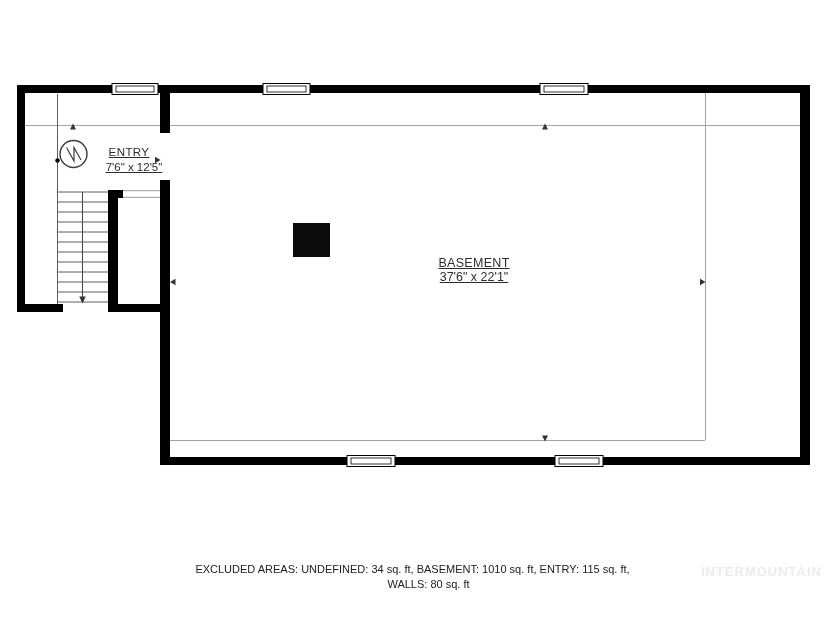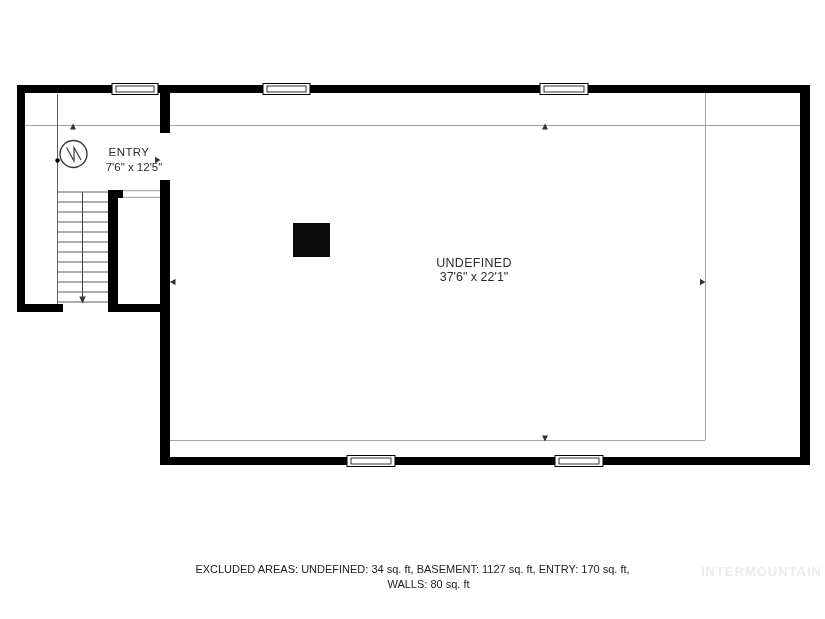--- a/index.html
+++ b/index.html
@@ -10,20 +10,21 @@
     font-family:"Liberation Sans", sans-serif;
     overflow:hidden;
   }
   #plan-svg{position:absolute;left:0;top:0;}
   .label{
     position:absolute;
     color:#2d2d2d;
     text-align:center;
     white-space:nowrap;
     transform:translateX(-50%);
+    text-decoration:underline;
   }
   .room-name{font-size:11.5px;letter-spacing:.4px;}
   .room-dims{font-size:11.5px;margin-top:1px;}
   .basement-name{font-size:12.5px;letter-spacing:.3px;}
   .basement-dims{font-size:12.5px;}
   .footer-line{
     position:absolute;left:0;width:100%;
     text-align:center;font-size:11px;color:#212121;
   }
   #watermark{
@@ -108,20 +109,20 @@
       <path d="M542 129.5 L548 129.5 L545 123.5 Z"></path>
       <path d="M700 278.8 L700 285.2 L705.5 282 Z"></path>
       <path d="M175.5 278.8 L175.5 285.2 L170 282 Z"></path>
       <path d="M542 435.5 L548 435.5 L545 441.5 Z"></path>
     </g>
   </svg>
 
   <div class="label room-name" style="left:129px;top:146px;">ENTRY</div>
   <div class="label room-dims" style="left:134px;top:160px;">7'6" x 12'5"</div>
 
-  <div class="label basement-name" style="left:474px;top:256px;">UNDEFINED</div>
+  <div class="label basement-name" style="left:474px;top:256px;">BASEMENT</div>
   <div class="label basement-dims" style="left:474px;top:270px;">37'6" x 22'1"</div>
 
-  <div class="footer-line" style="top:563px;">EXCLUDED AREAS: UNDEFINED: 34 sq. ft, BASEMENT: 1127 sq. ft, ENTRY: 170 sq. ft,</div>
+  <div class="footer-line" style="top:563px;">EXCLUDED AREAS: UNDEFINED: 34 sq. ft, BASEMENT: 1010 sq. ft, ENTRY: 115 sq. ft,</div>
   <div class="footer-line" style="top:578px;margin-left:16px;">WALLS: 80 sq. ft</div>
 
   <div id="watermark">INTERMOUNTAIN</div>
 </div>
 
 </body></html>

